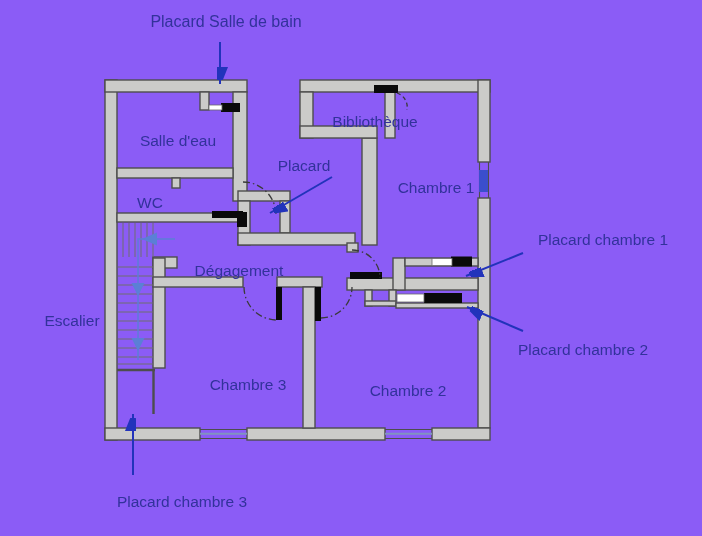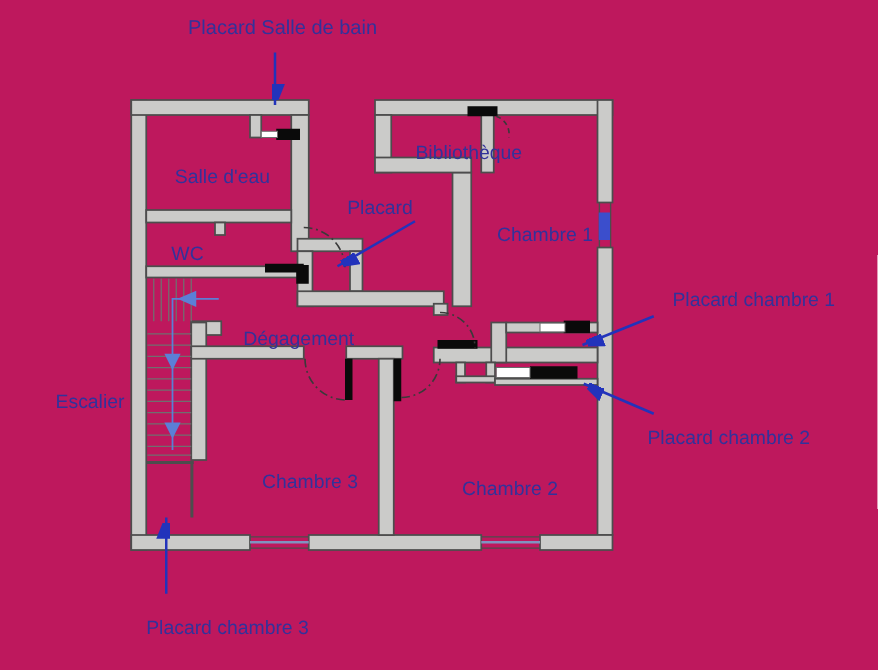--- a/index.html
+++ b/index.html
@@ -1,16 +1,16 @@
 <!DOCTYPE html>
 <html><head>
 <meta charset="utf-8">
 <style>
   html,body{margin:0;padding:0;background:#fff;}
-  .page{width:702px;height:536px;background:#be185d;position:relative;overflow:hidden;}
+  .page{width:702px;height:536px;background:#8b5cf6;position:relative;overflow:hidden;}
   svg{display:block;}
   text{font-family:"Liberation Sans", sans-serif;fill:#32329b;}
   .lbl{font-size:15.5px;}
   .lbl-big{font-size:16px;}
   .wall{fill:#cbcbc9;stroke:#4d4d4d;stroke-width:1.4;}
   .door{fill:#0a0a0a;stroke:none;}
   .track{fill:#ffffff;stroke:#6a6a6a;stroke-width:0.8;}
   .arc{fill:none;stroke:#3a3a3a;stroke-width:1.3;stroke-dasharray:7 3 1.5 3;}
   .tread{stroke:#6f6f6f;stroke-width:1;}
   .thinwall{stroke:#4d4d4d;stroke-width:2.4;}

